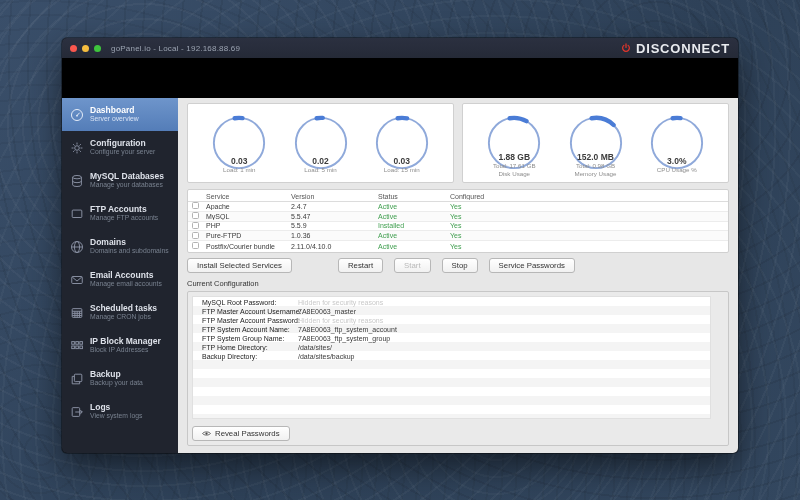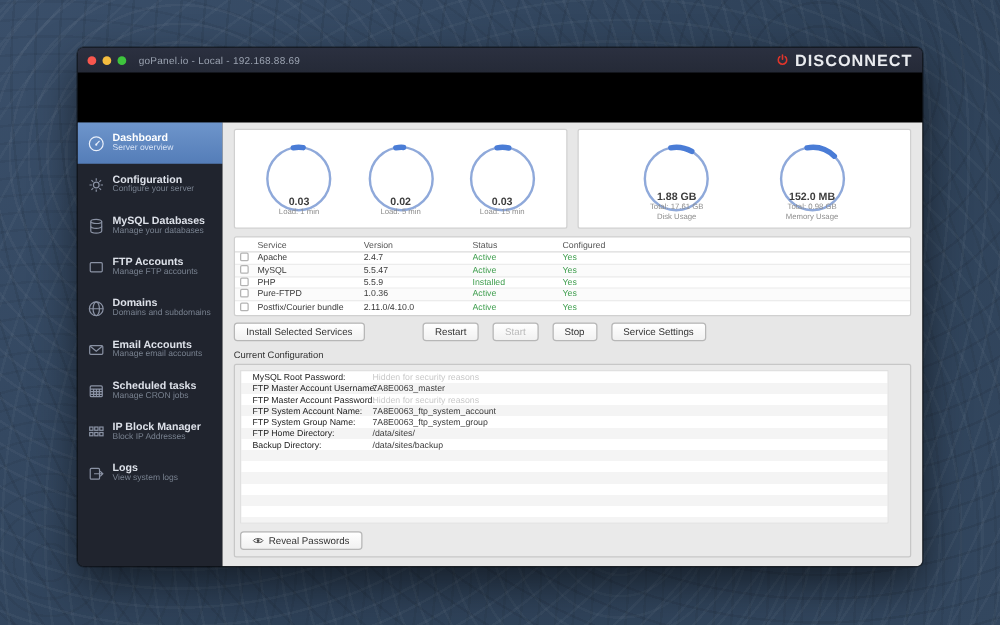--- a/index.html
+++ b/index.html
@@ -211,20 +211,32 @@
               <rect x="6.6" y="8" width="3" height="3"></rect>
               <rect x="11.2" y="8" width="3" height="3"></rect>
             </svg>
         </span>
         <span class="s-text">
           <span class="s-label">IP Block Manager</span>
           <span class="s-sub">Block IP Addresses</span>
         </span>
       </div>
 
+      <div class="side-item">
+        <span class="s-icon">
+          <svg viewBox="0 0 16 16">
+              <rect x="5" y="2.5" width="8.5" height="8.5" rx="1"></rect>
+              <path d="M5 5 H2.5 V13.5 H11 V11"></path>
+            </svg>
+        </span>
+        <span class="s-text">
+          <span class="s-label">Backup</span>
+          <span class="s-sub">Backup your data</span>
+        </span>
+      </div>
 
       <div class="side-item">
         <span class="s-icon">
           <svg viewBox="0 0 16 16">
               <rect x="2.5" y="3" width="8.5" height="10" rx="1"></rect>
               <path d="M6 8 H14 M11.6 5.6 L14 8 L11.6 10.4"></path>
             </svg>
         </span>
         <span class="s-text">
           <span class="s-label">Logs</span>
@@ -287,20 +299,31 @@
           </div>
           <div class="gauge">
             <svg width="58" height="58" viewBox="0 0 60 60">
                 <circle class="g-ring" cx="30" cy="30" r="26"></circle>
                 <circle class="g-arc" cx="30" cy="30" r="26" transform="rotate(-100 30 30)" stroke-dasharray="24.5 163.4"></circle>
               </svg>
             <div class="g-text">
                 <div class="g-val">152.0 MB</div>
                 <div class="g-sub">Total: 0.98 GB</div>
                 <div class="g-sub">Memory Usage</div>
+              </div>
+          </div>
+          <div class="gauge">
+            <svg width="58" height="58" viewBox="0 0 60 60">
+                <circle class="g-ring" cx="30" cy="30" r="26"></circle>
+                <circle class="g-arc" cx="30" cy="30" r="26" transform="rotate(-100 30 30)" stroke-dasharray="8.2 163.4"></circle>
+              </svg>
+            <div class="g-text">
+                <div class="g-val">3.0%</div>
+                <div class="g-sub">CPU Usage %</div>
+                <div class="g-sub"></div>
               </div>
           </div>
         </div>
       </div>
 
       <div class="card table-card">
         <div class="t-row t-head">
           <span class="t-check"></span>
           <span class="t-cell">Service</span>
           <span class="t-cell">Version</span>
@@ -343,21 +366,21 @@
           <span class="t-cell green">Yes</span>
         </div>
       </div>
 
       <div class="btn-row">
         <button class="btn">Install Selected Services</button>
         <div class="btn-group">
           <button class="btn">Restart</button>
           <button class="btn disabled">Start</button>
           <button class="btn">Stop</button>
-          <button class="btn">Service Settings</button>
+          <button class="btn">Service Passwords</button>
         </div>
       </div>
 
       <div class="config-label">Current Configuration</div>
       <div class="config-panel">
         <div class="config-list">
           <div class="c-row">
             <span class="c-label">MySQL Root Password:</span>
             <span class="c-value muted">Hidden for security reasons</span>
           </div>

